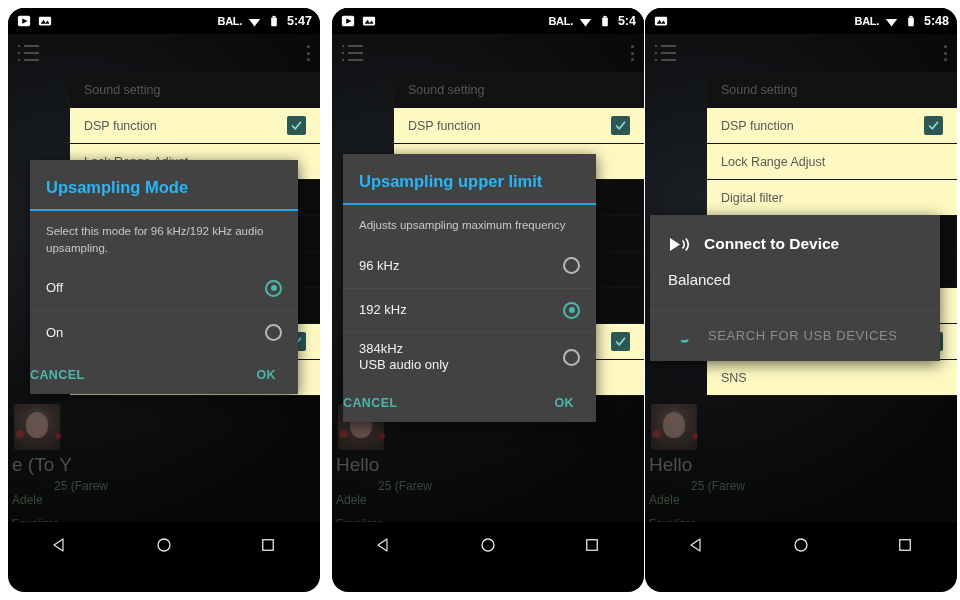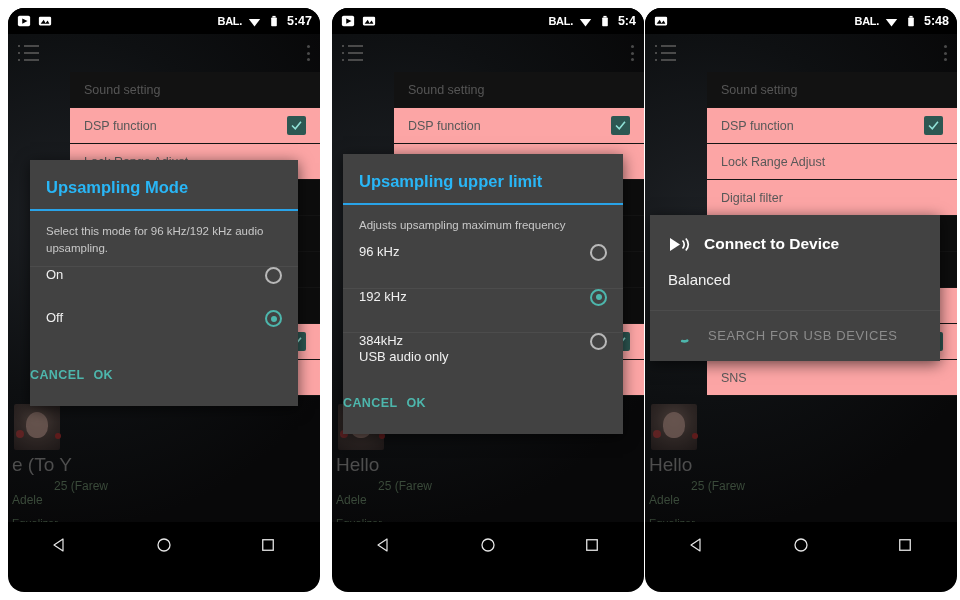--- a/index.html
+++ b/index.html
@@ -151,21 +151,21 @@
   }
   .list-row {
     position: relative;
     height: 36px;
     display: flex;
     align-items: center;
     padding: 0 14px;
     border-bottom: 1px solid #141414;
     color: #585858;
     font-size: 12.5px;
-    background: #fca5a5;
+    background: #fef9c3;
   }
   .list-row.header {
     background: #121212;
     color: #565656;
   }
   .list-check {
     margin-left: auto;
     width: 19px; height: 19px;
     border-radius: 2px;
     background: #2d5752;
@@ -189,20 +189,21 @@
   }
   .dlg-rule { height: 2px; background: #29a3e8; }
   .dlg-desc {
     color: #c8c8c8;
     font-size: 11.5px;
     line-height: 1.45;
     padding: 12px 16px 10px 16px;
   }
   .opt-row {
     display: flex;
+    align-items: center;
     padding: 0 16px;
     height: 44px;
     border-top: 1px solid #4c4c4c;
   }
   .opt-row.noline { border-top: none; }
   .opt-label {
     color: #f0f0f0;
     font-size: 13px;
     line-height: 1.25;
   }
@@ -220,24 +221,24 @@
   .radio.on::after {
     content: "";
     position: absolute;
     left: 3.5px; top: 3.5px;
     width: 6px; height: 6px;
     border-radius: 50%;
     background: #4db6ac;
   }
   .dlg-actions {
     display: flex;
-    justify-content: flex-start;
+    justify-content: space-between;
     align-items: center;
     gap: 9px;
-    padding: 14px 22px 24px 0;
+    padding: 14px 22px 12px 0;
   }
   .dlg-btn {
     color: #4db6ac;
     font-size: 12.5px;
     font-weight: bold;
     letter-spacing: .4px;
     background: none; border: none;
     cursor: pointer;
     font-family: "Liberation Sans", sans-serif;
   }
@@ -396,27 +397,27 @@
         </div>
         <div class="list-row">
           <span>SNS</span>
         </div>
       </div>
 
       <div class="dialog" id="dlg-1" style="left:22px; top:126px; width:268px;">
         <div class="dlg-title">Upsampling Mode</div>
         <div class="dlg-rule"></div>
         <div class="dlg-desc">Select this mode for 96 kHz/192 kHz audio upsampling.</div>
+        <div class="opt-row noline">
+          <span class="opt-label">Off</span>
+          <span class="radio on"></span>
+        </div>
         <div class="opt-row">
           <span class="opt-label">On</span>
           <span class="radio"></span>
-        </div>
-        <div class="opt-row noline">
-          <span class="opt-label">Off</span>
-          <span class="radio on"></span>
         </div>
         <div class="dlg-actions">
           <button class="dlg-btn">CANCEL</button>
           <button class="dlg-btn">OK</button>
         </div>
       </div>
 
       <div class="navbar">
         <div class="nav-btn">
           <svg viewBox="0 0 24 24" width="18" height="18">
@@ -531,21 +532,21 @@
             <svg viewBox="0 0 16 16" width="13" height="13">
                 <polyline points="2.5,8 6.5,12 13.5,3.5" fill="none" stroke="#8fe0d6" stroke-width="2"></polyline>
               </svg>
           </span>
         </div>
         <div class="list-row">
           <span>SNS</span>
         </div>
       </div>
 
-      <div class="dialog" id="dlg-2" style="left:11px; top:120px; width:280px;">
+      <div class="dialog" id="dlg-2" style="left:11px; top:120px; width:253px;">
         <div class="dlg-title">Upsampling upper limit</div>
         <div class="dlg-rule"></div>
         <div class="dlg-desc">Adjusts upsampling maximum frequency</div>
         <div class="opt-row noline">
           <span class="opt-label">96 kHz</span>
           <span class="radio"></span>
         </div>
         <div class="opt-row">
           <span class="opt-label">192 kHz</span>
           <span class="radio on"></span>

